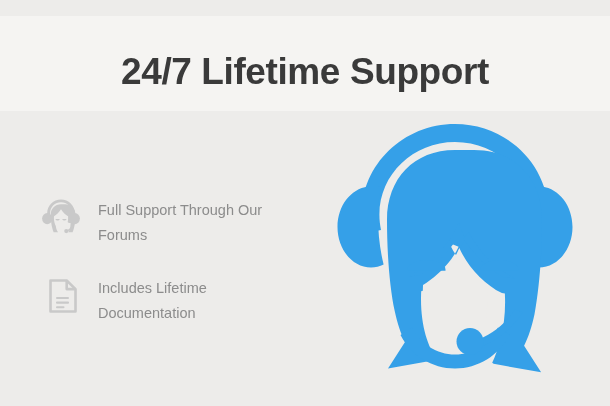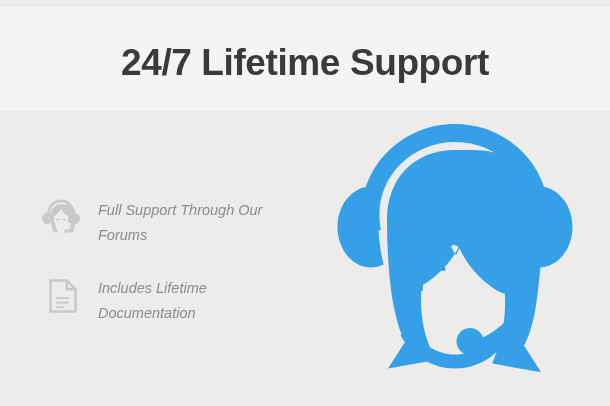--- a/index.html
+++ b/index.html
@@ -18,21 +18,21 @@
     width: 610px;
     height: 406px;
     background: #edecea;
     overflow: hidden;
   }
 
   
   .header-band {
     position: absolute;
     left: 0;
-    top: 7px;
+    top: 16px;
     width: 610px;
     height: 111px;
     background: #f5f4f2;
   }
   .page-title {
     position: absolute;
     left: 0;
     top: 0;
     width: 610px;
     height: 111px;
@@ -61,21 +61,20 @@
   .feature-list {
     position: absolute;
     left: 38px;
     top: 193px;
     width: 270px;
   }
   .feature-item {
     position: relative;
     min-height: 56px;
     margin-bottom: 22px;
-    font-style: italic;
   }
   .feature-icon {
     position: absolute;
     left: 0;
     top: 2px;
     width: 46px;
     height: 46px;
   }
   .feature-label {
     margin-left: 60px;

